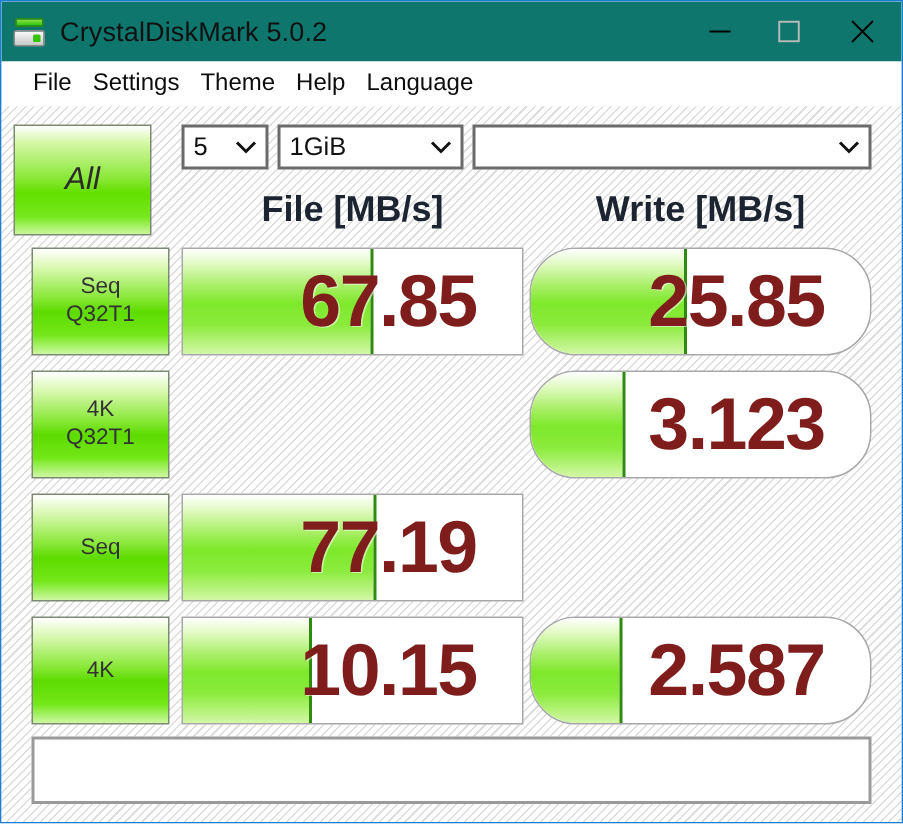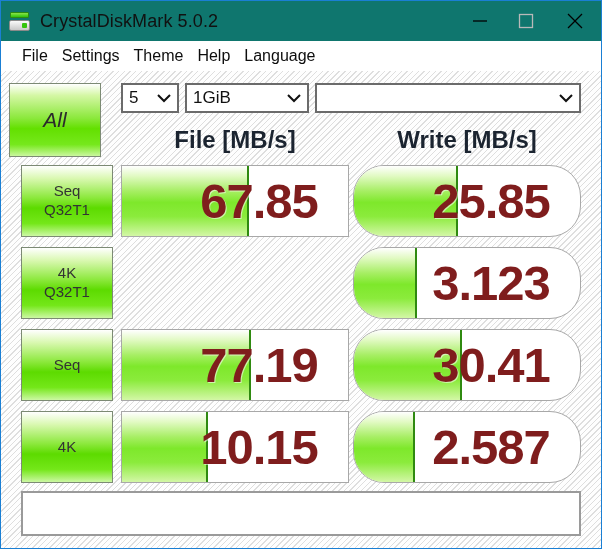--- a/index.html
+++ b/index.html
@@ -366,24 +366,20 @@
 
     <div class="row row-2">
       <div class="row-label">
         <span>Seq</span>
         <span class="sub"></span>
       </div>
       <div class="score-box read">
         <div class="score-fill" style="width: 57%;"></div>
         <div class="score-text">77.19</div>
       </div>
-      <div class="score-box write">
-        <div class="score-fill" style="width: 48%;"></div>
-        <div class="score-text">30.41</div>
-      </div>
     </div>
 
     <div class="row row-3">
       <div class="row-label">
         <span>4K</span>
         <span class="sub"></span>
       </div>
       <div class="score-box read">
         <div class="score-fill" style="width: 38%;"></div>
         <div class="score-text">10.15</div>

